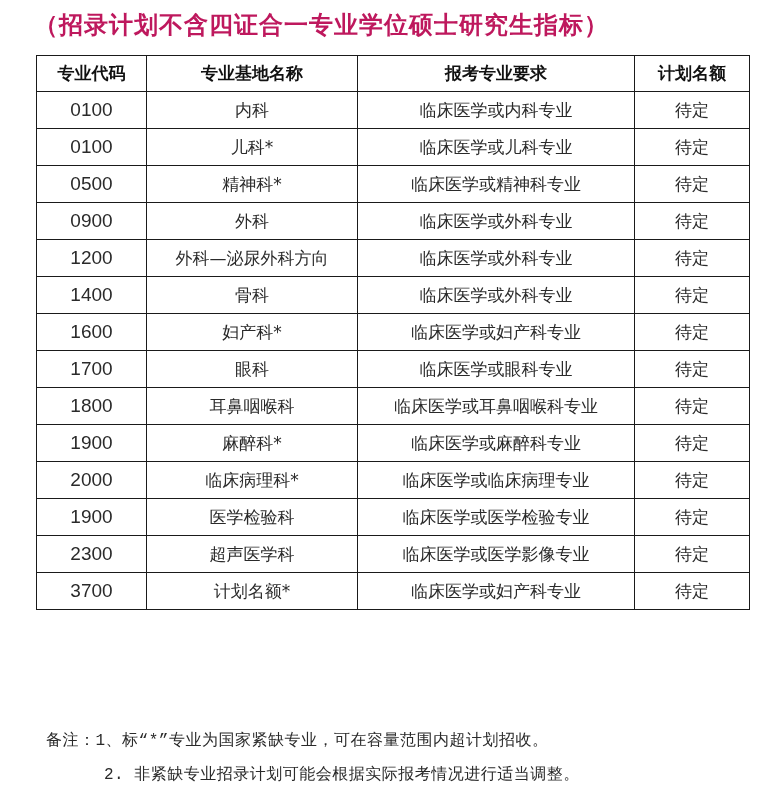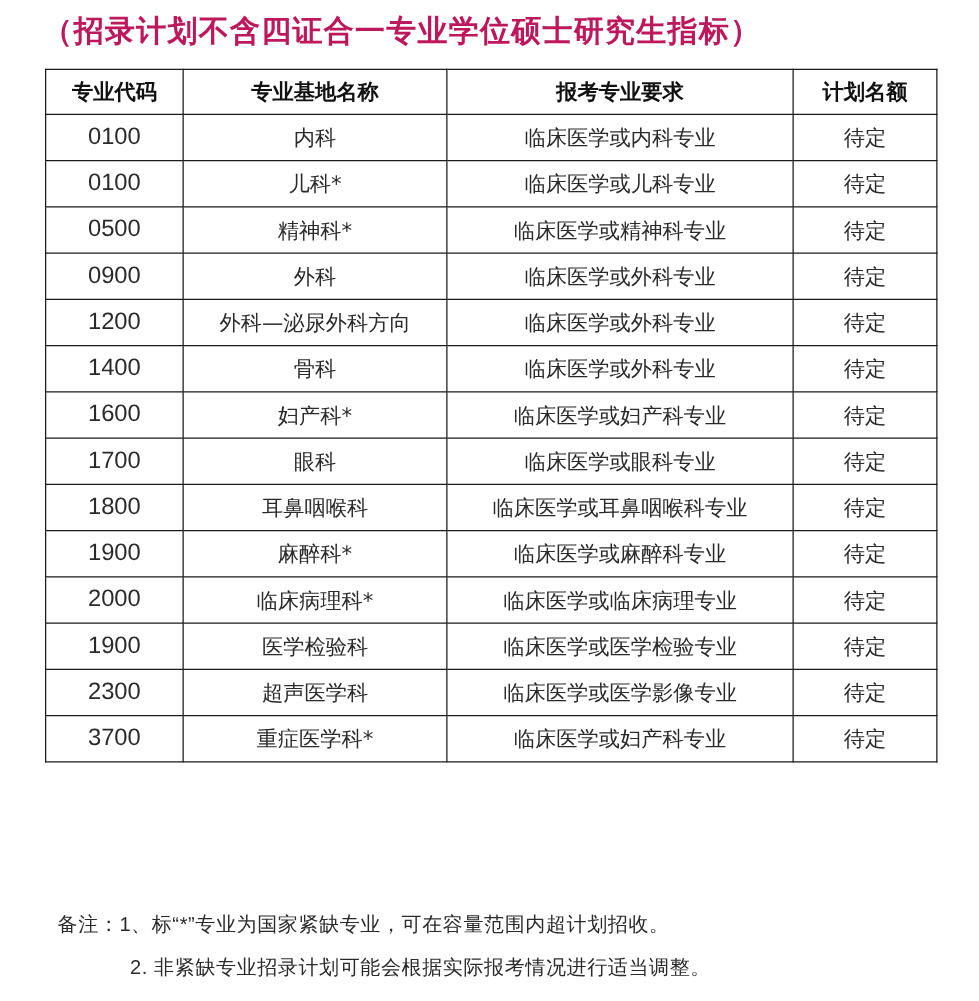--- a/index.html
+++ b/index.html
@@ -61,21 +61,21 @@
       color: #2a2a2a;
     }
     table.plan td.code {
       font-family: Liberation Sans, sans-serif;
       font-size: 19px;
       margin-left: 32px;
     }
     .note {
       position: absolute;
       font-size: 16px;
-      font-family: Liberation Sans, sans-serif;
+      font-family: Liberation Mono, monospace;
       color: #2a2a2a;
       white-space: nowrap;
       letter-spacing: 0.5px;
     }
     .note1 { left: 46px; top: 730px; }
     .note2 { left: 104px; top: 764px; }
   </style>
 </head>
 <body>
 
@@ -170,21 +170,21 @@
       <td>待定</td>
     </tr>
     <tr>
       <td class="code">2300</td>
       <td>超声医学科</td>
       <td>临床医学或医学影像专业</td>
       <td>待定</td>
     </tr>
     <tr>
       <td class="code">3700</td>
-      <td>重症医学科*</td>
+      <td>计划名额*</td>
       <td>临床医学或妇产科专业</td>
       <td>待定</td>
     </tr>
   </tbody>
 </table>
 
 <div class="note note1">备注：1、标“*”专业为国家紧缺专业，可在容量范围内超计划招收。</div>
 <div class="note note2">2. 非紧缺专业招录计划可能会根据实际报考情况进行适当调整。</div>
 
 </body></html>

